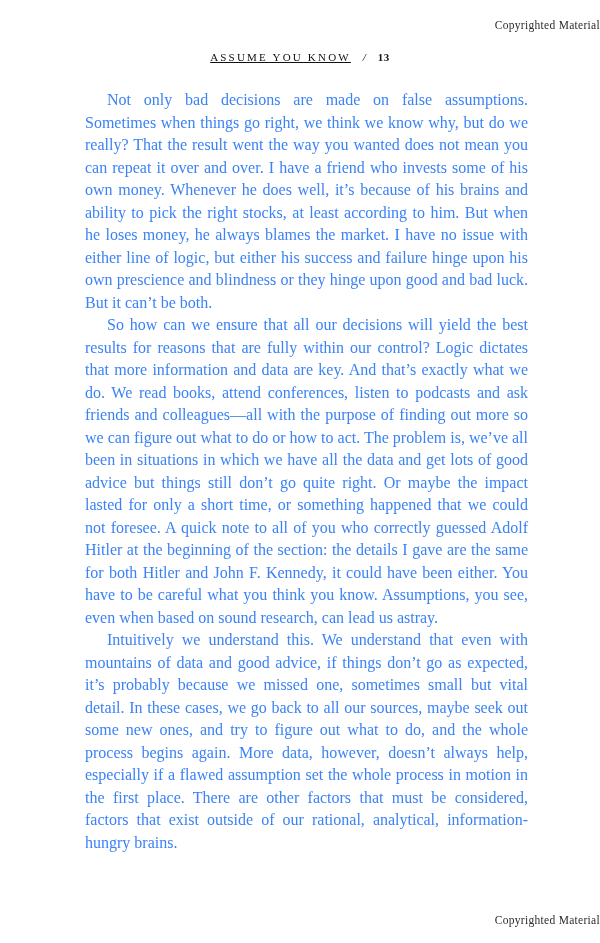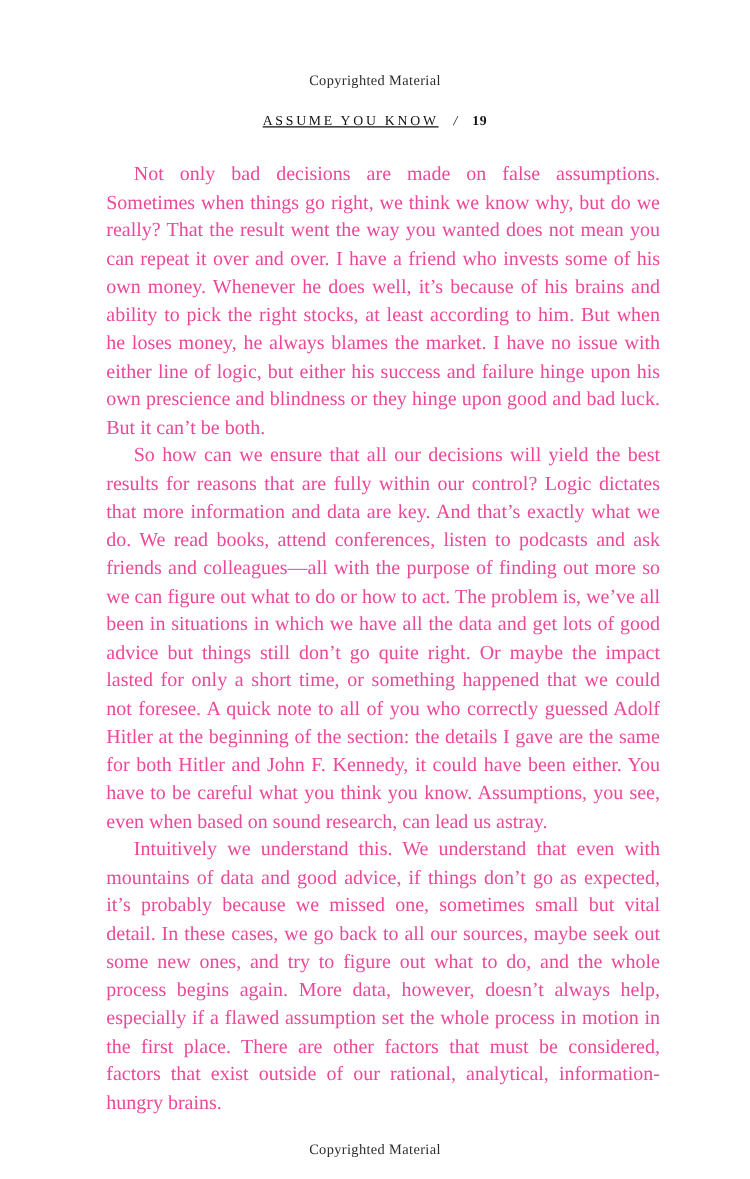--- a/index.html
+++ b/index.html
@@ -11,25 +11,24 @@
     position: relative;
     width: 600px;
     height: 943px;
     margin: 0 auto;
     background: #ffffff;
     color: #1a1a1a;
     font-family: "Liberation Serif", serif;
     overflow: hidden;
   }
   .copyright {
-    text-align: center;
+    text-align: right;
     font-size: 11.5px;
     letter-spacing: 0.3px;
     color: #2b2b2b;
-    margin-top: 40px;
   }
   .copyright.top {
     padding-top: 19px;
   }
   .copyright.bottom {
     position: absolute;
     left: 0;
     right: 0;
     bottom: 17px;
   }
@@ -52,40 +51,40 @@
   }
   .running-head .pagenum {
     font-weight: bold;
     letter-spacing: 0.5px;
   }
   .body-text {
     margin-top: 26px;
     padding: 0 72px 0 85px;
     font-size: 16px;
     line-height: 22.5px;
-    color: #ec4899;
+    color: #3b82f6;
   }
   .body-text p {
     margin: 0;
     text-indent: 22px;
     text-align: justify;
     hyphens: auto;
   }
 </style>
 </head>
 <body>
 
 <div class="page">
 
   <div class="copyright top">Copyrighted Material</div>
 
   <div class="running-head">
     <span class="title">ASSUME YOU KNOW</span>
     <span class="sep">/</span>
-    <span class="pagenum">19</span>
+    <span class="pagenum">13</span>
   </div>
 
   <div class="body-text">
     <p>Not only bad decisions are made on false assumptions. Sometimes when things go right, we think we know why, but do we really? That the result went the way you wanted does not mean you can repeat it over and over. I have a friend who invests some of his own money. Whenever he does well, it’s because of his brains and ability to pick the right stocks, at least according to him. But when he loses money, he always blames the market. I have no issue with either line of logic, but either his success and failure hinge upon his own prescience and blindness or they hinge upon good and bad luck. But it can’t be both.</p>
     <p>So how can we ensure that all our decisions will yield the best results for reasons that are fully within our control? Logic dictates that more information and data are key. And that’s exactly what we do. We read books, attend conferences, listen to podcasts and ask friends and colleagues—all with the purpose of finding out more so we can figure out what to do or how to act. The problem is, we’ve all been in situations in which we have all the data and get lots of good advice but things still don’t go quite right. Or maybe the impact lasted for only a short time, or something happened that we could not foresee. A quick note to all of you who correctly guessed Adolf Hitler at the beginning of the section: the details I gave are the same for both Hitler and John F. Kennedy, it could have been either. You have to be careful what you think you know. Assumptions, you see, even when based on sound research, can lead us astray.</p>
     <p>Intuitively we understand this. We understand that even with mountains of data and good advice, if things don’t go as expected, it’s probably because we missed one, sometimes small but vital detail. In these cases, we go back to all our sources, maybe seek out some new ones, and try to figure out what to do, and the whole process begins again. More data, however, doesn’t always help, especially if a flawed assumption set the whole process in motion in the first place. There are other factors that must be considered, factors that exist outside of our rational, analytical, information-hungry brains.</p>
   </div>
 
   <div class="copyright bottom">Copyrighted Material</div>
 

